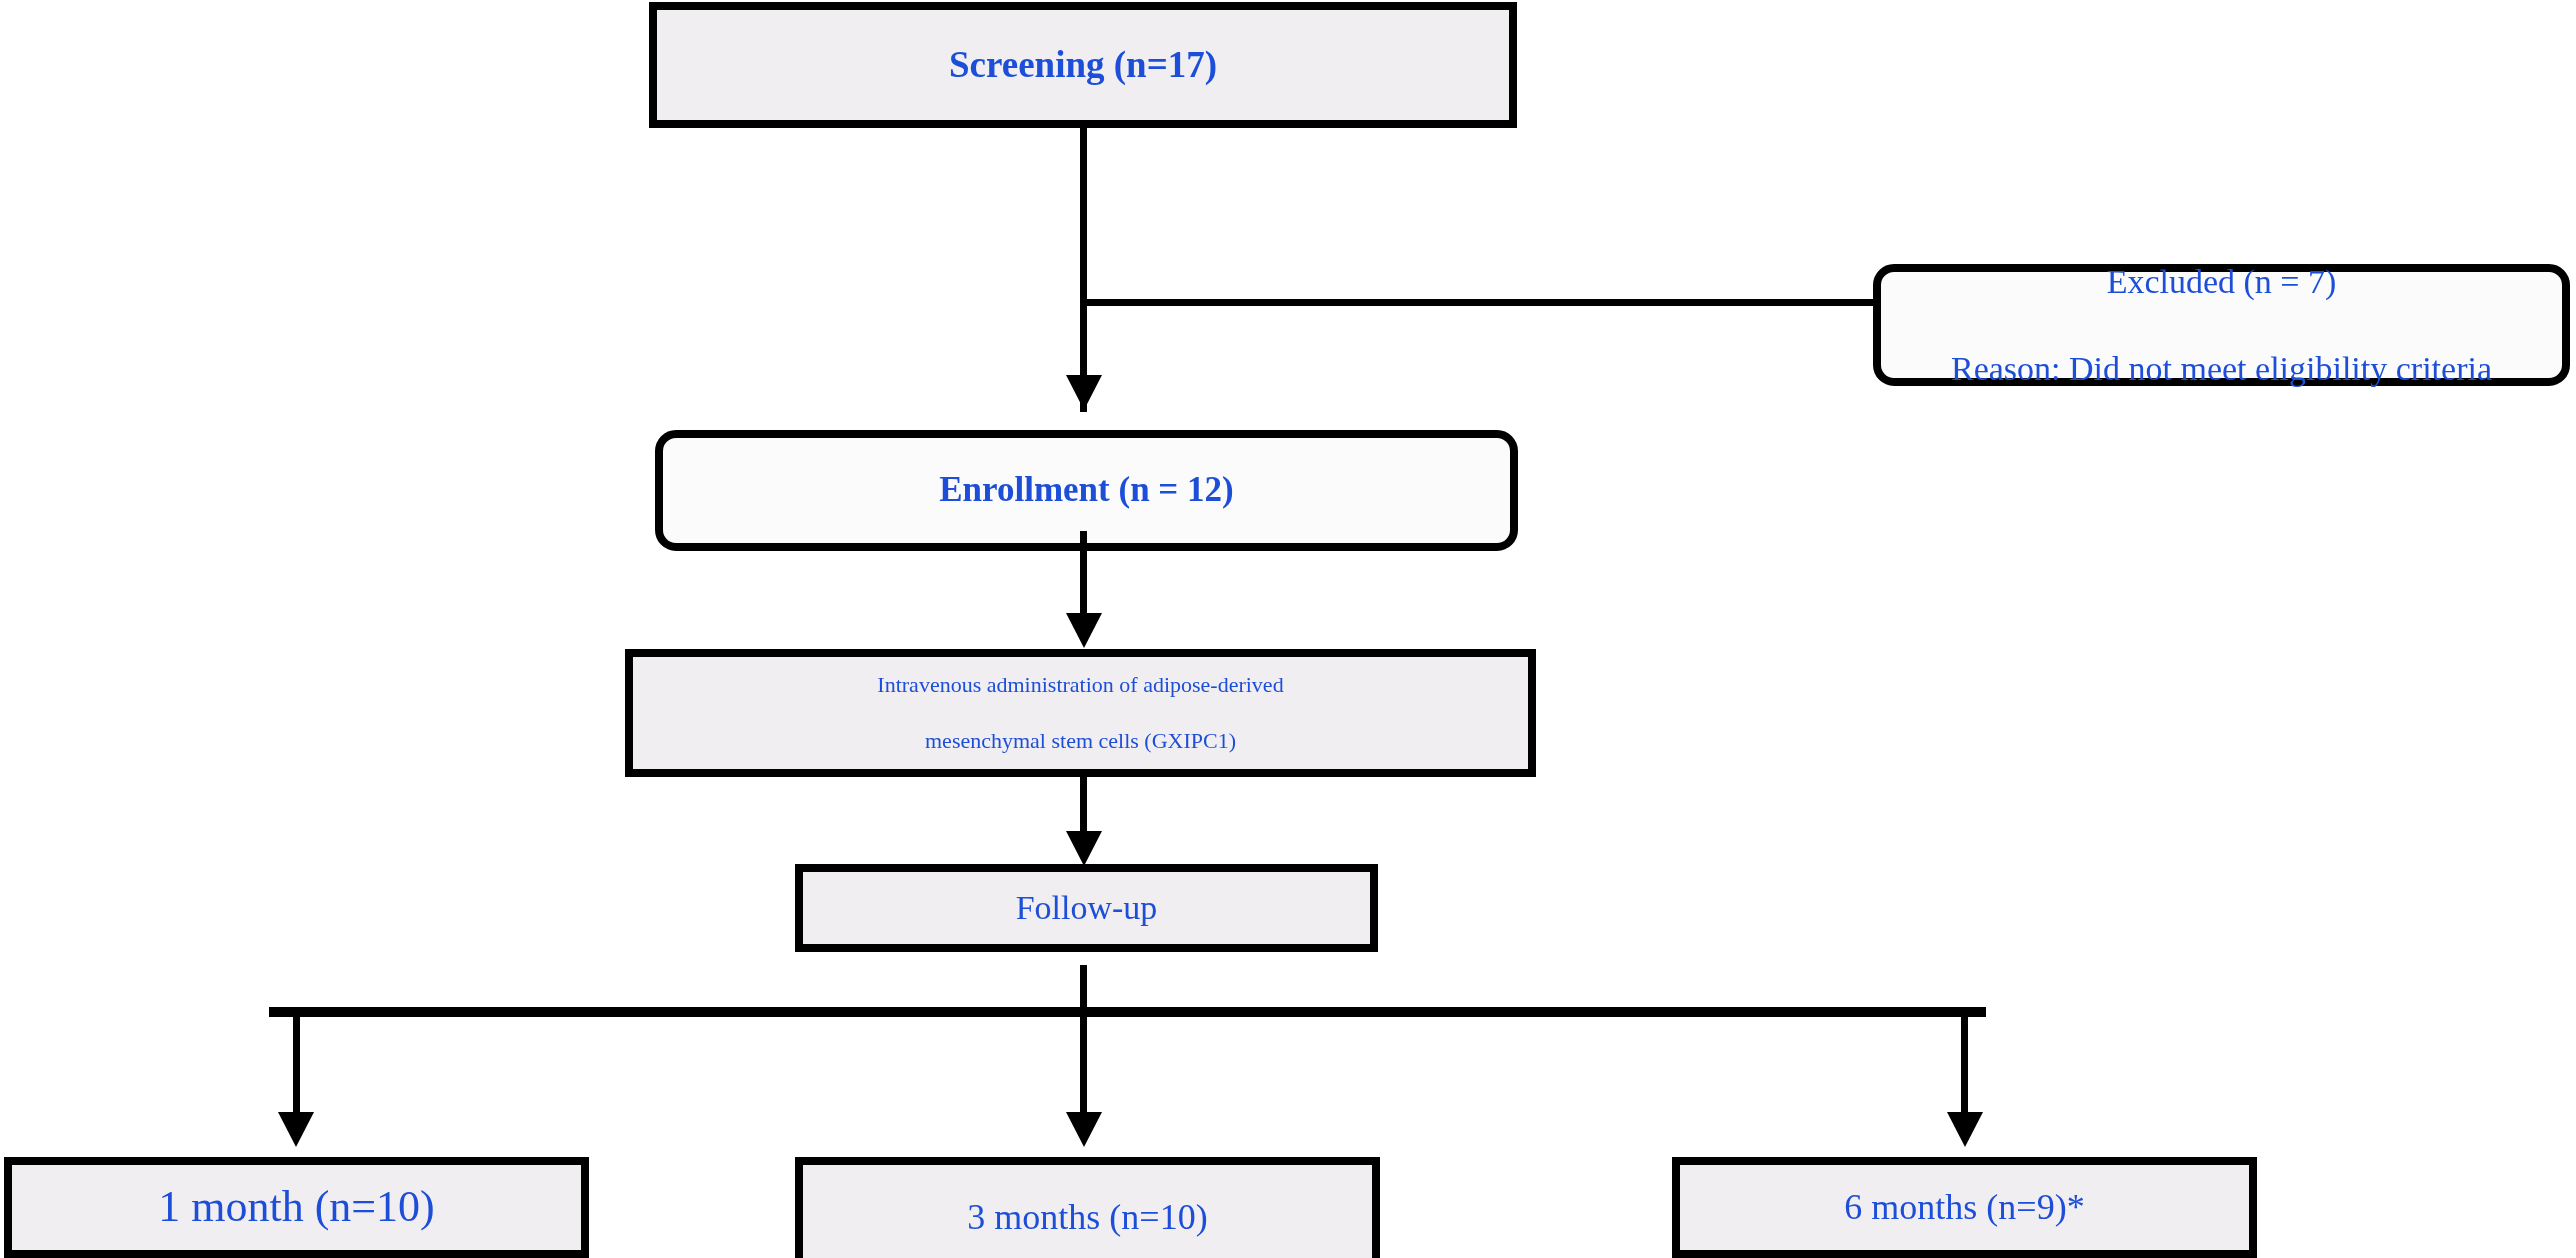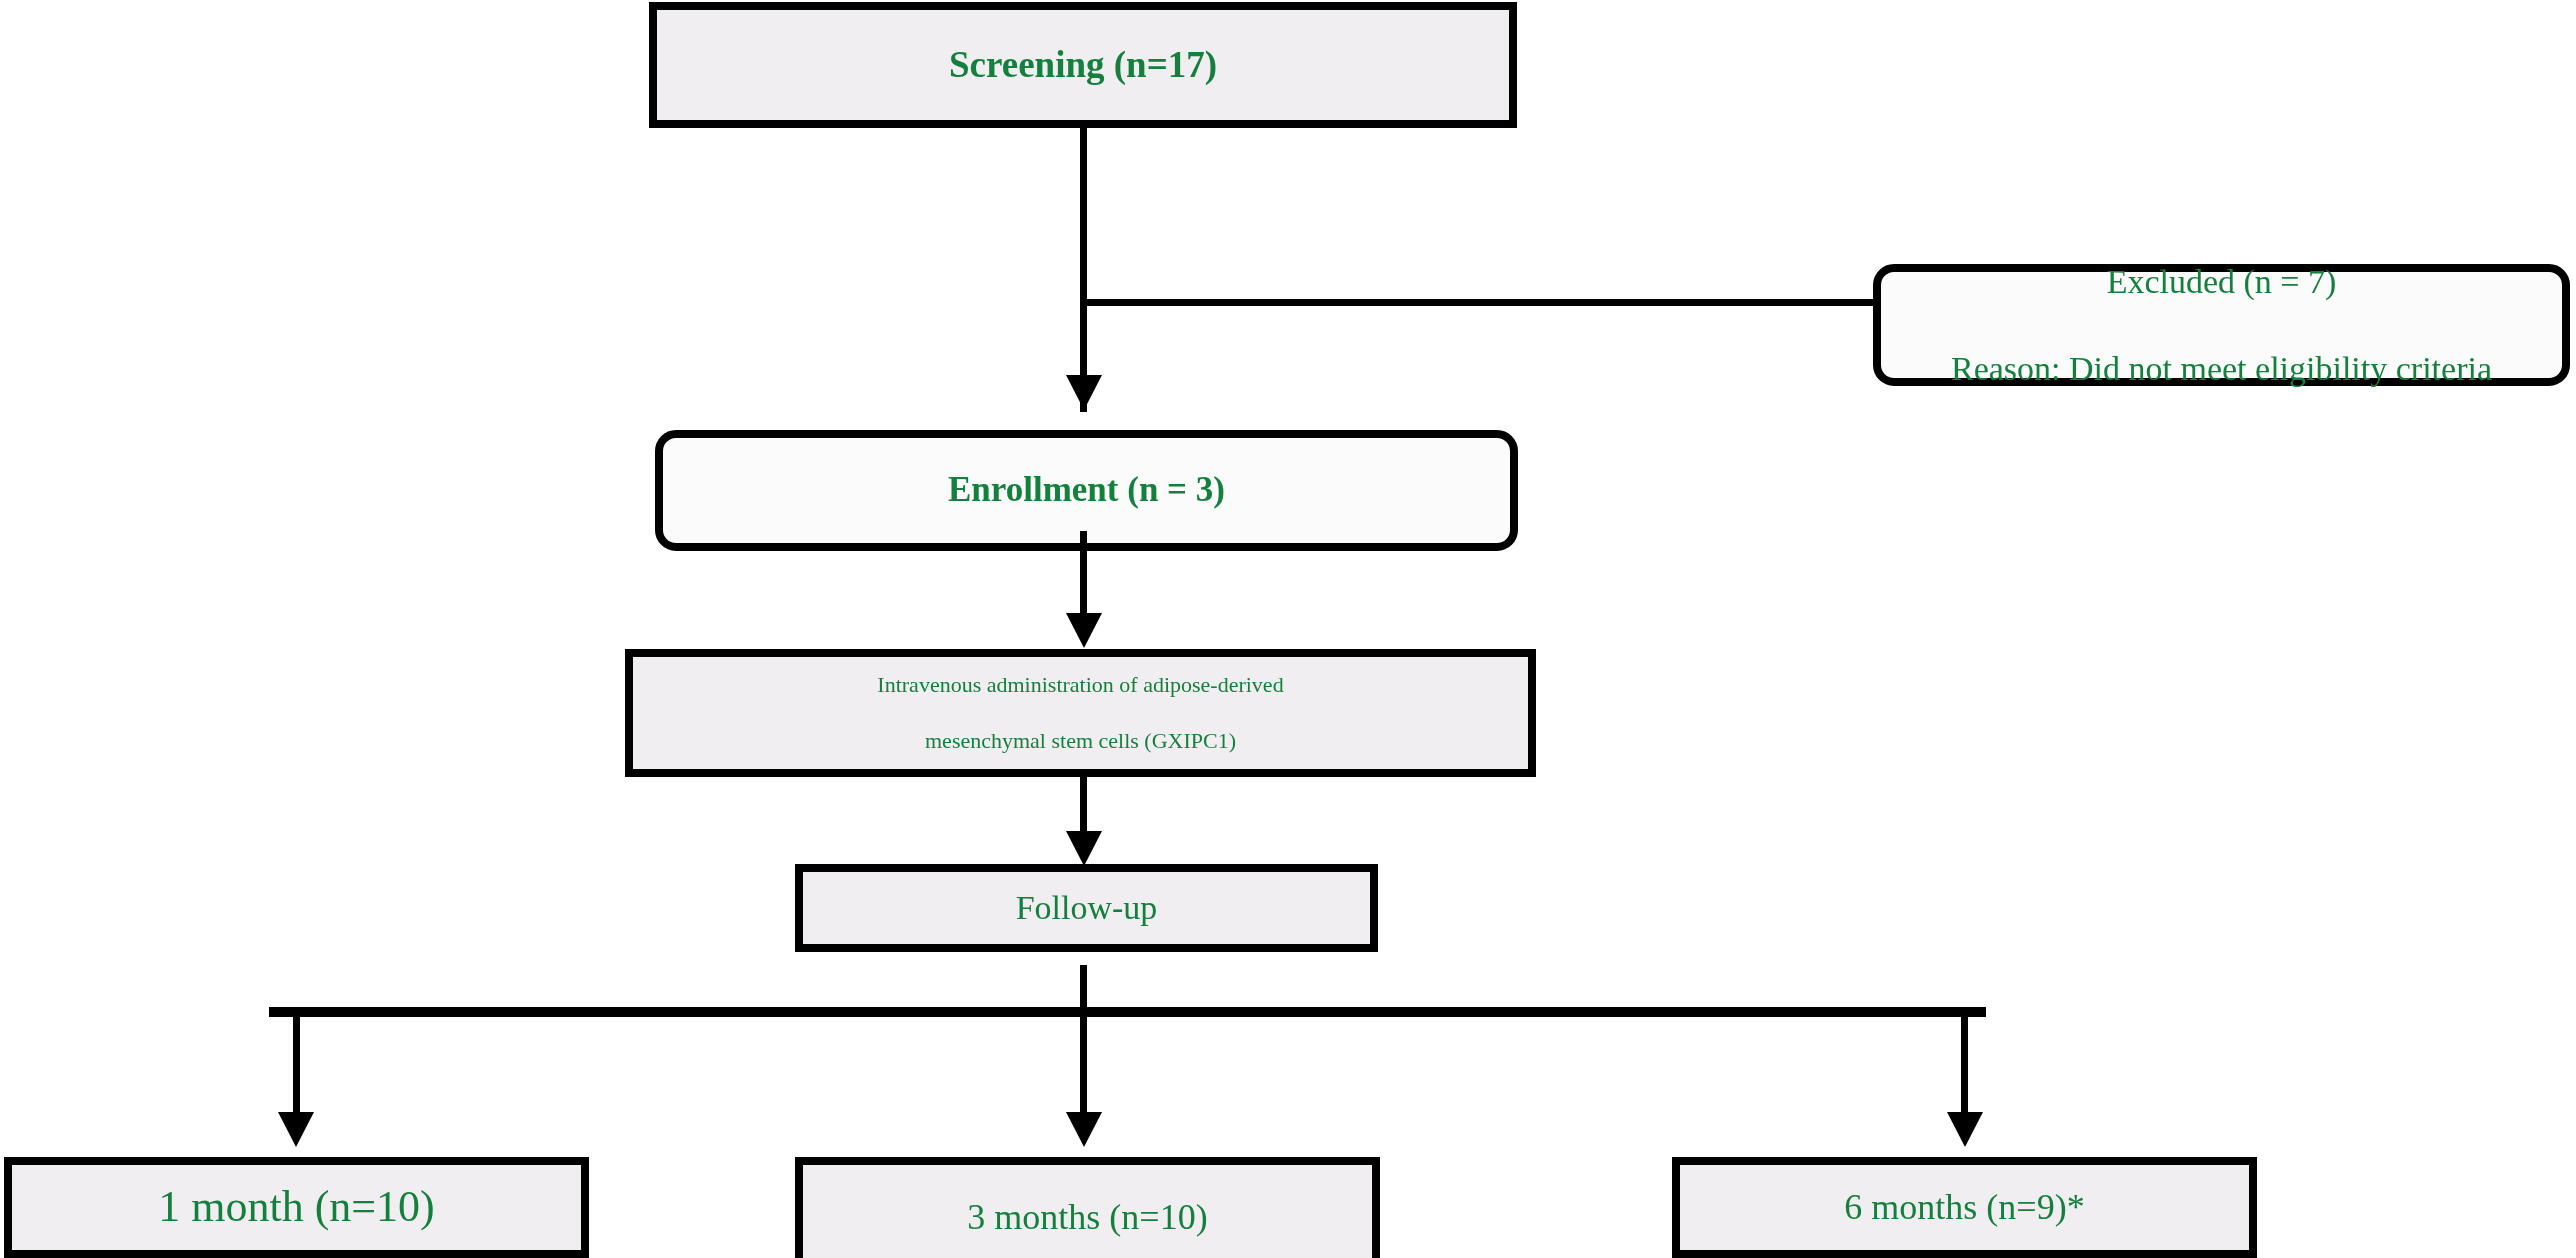--- a/index.html
+++ b/index.html
@@ -15,21 +15,21 @@
     font-family: "Liberation Serif", "DejaVu Serif", serif;
     overflow: hidden;
   }
   .node {
     position: absolute;
     box-sizing: border-box;
     display: flex;
     align-items: center;
     justify-content: center;
     text-align: center;
-    color: #15803d;
+    color: #1d4ed8;
     line-height: 1.28;
   }
   .node.sq {
     background: #f0eef1;
     border: 8.8px solid #000000;
   }
   .node.rnd {
     background: #fbfbfb;
     border: 8.8px solid #000000;
     border-radius: 21px;
@@ -102,21 +102,21 @@
 
   <div class="hline" id="stem-excl-h"></div>
 
   <div class="arrow-down" id="arrow-to-enroll"></div>
 
   <div class="node rnd" id="node-excluded">
     <span><span>Excluded (n = 7)</span><br><span>Reason: Did not meet eligibility criteria</span></span>
   </div>
 
   <div class="node rnd" id="node-enrollment">
-    <span class="bold">Enrollment (n = 3)</span>
+    <span class="bold">Enrollment (n = 12)</span>
   </div>
 
   <div class="vline" id="stem-enroll"></div>
   <div class="arrow-down" id="arrow-to-treat"></div>
 
   <div class="node sq" id="node-treatment">
     <span><span>Intravenous administration of adipose-derived</span><br><span>mesenchymal stem cells (GXIPC1)</span></span>
   </div>
 
   <div class="vline" id="stem-treat"></div>

